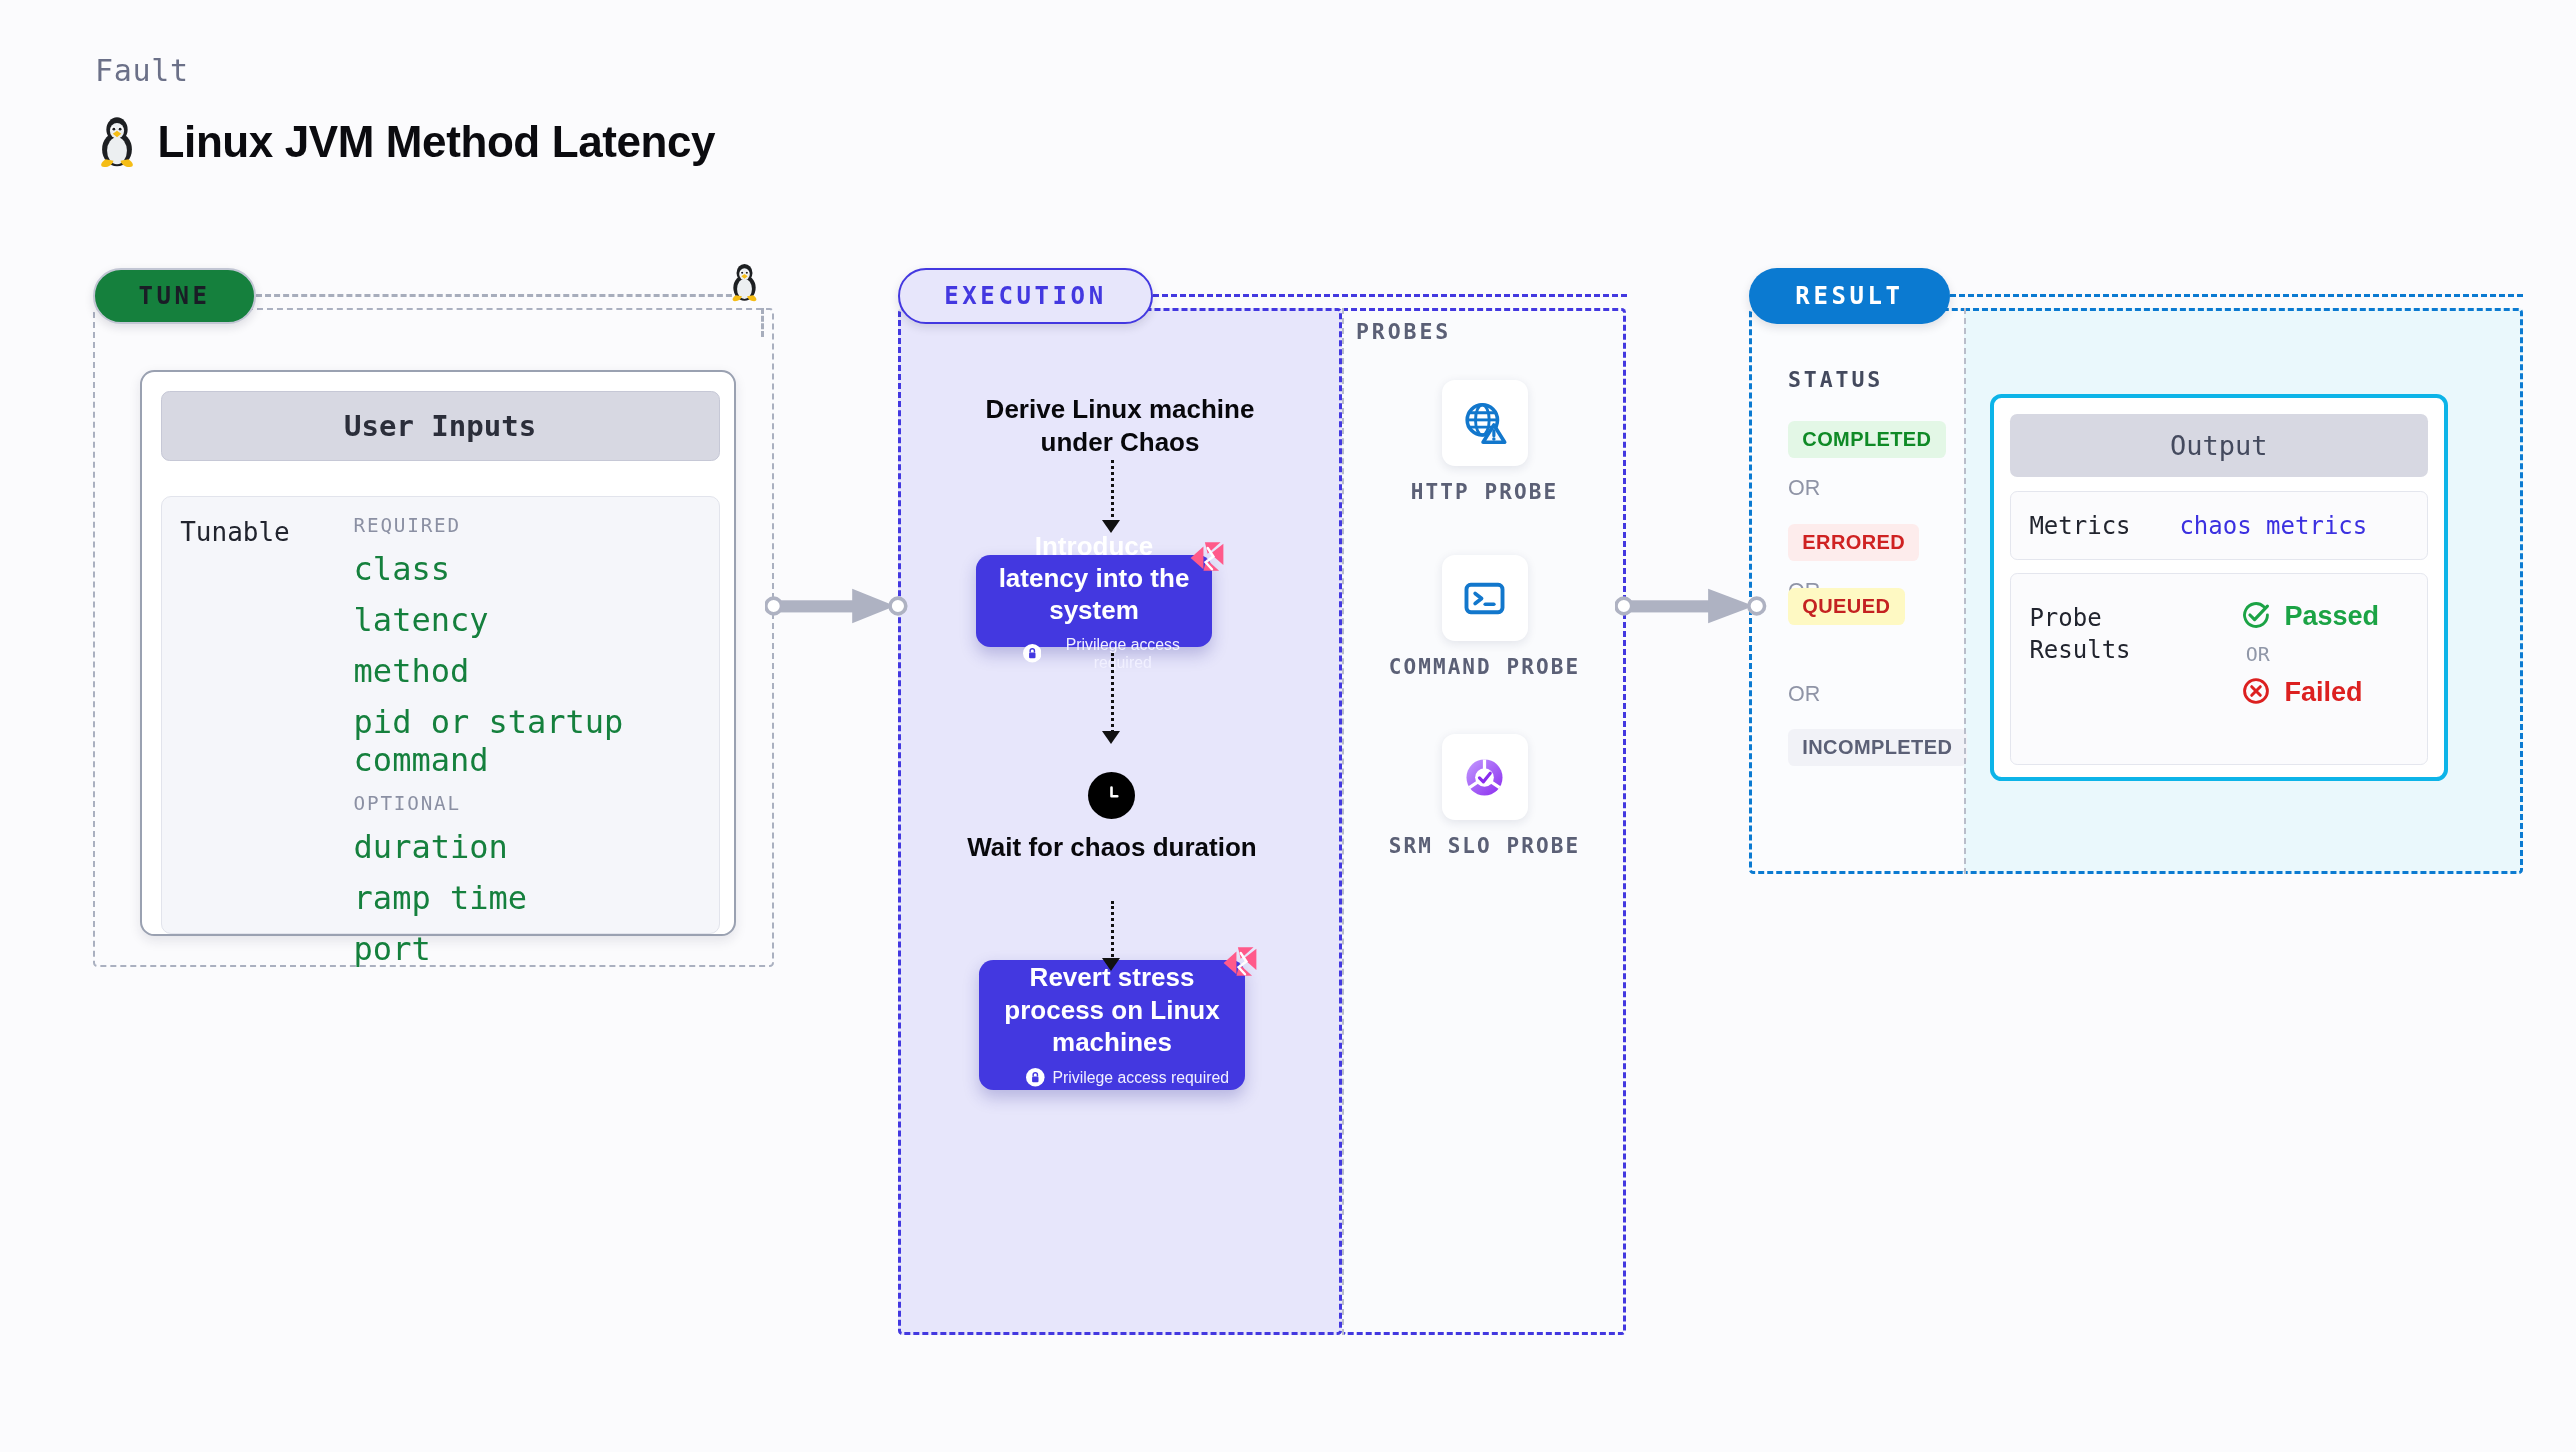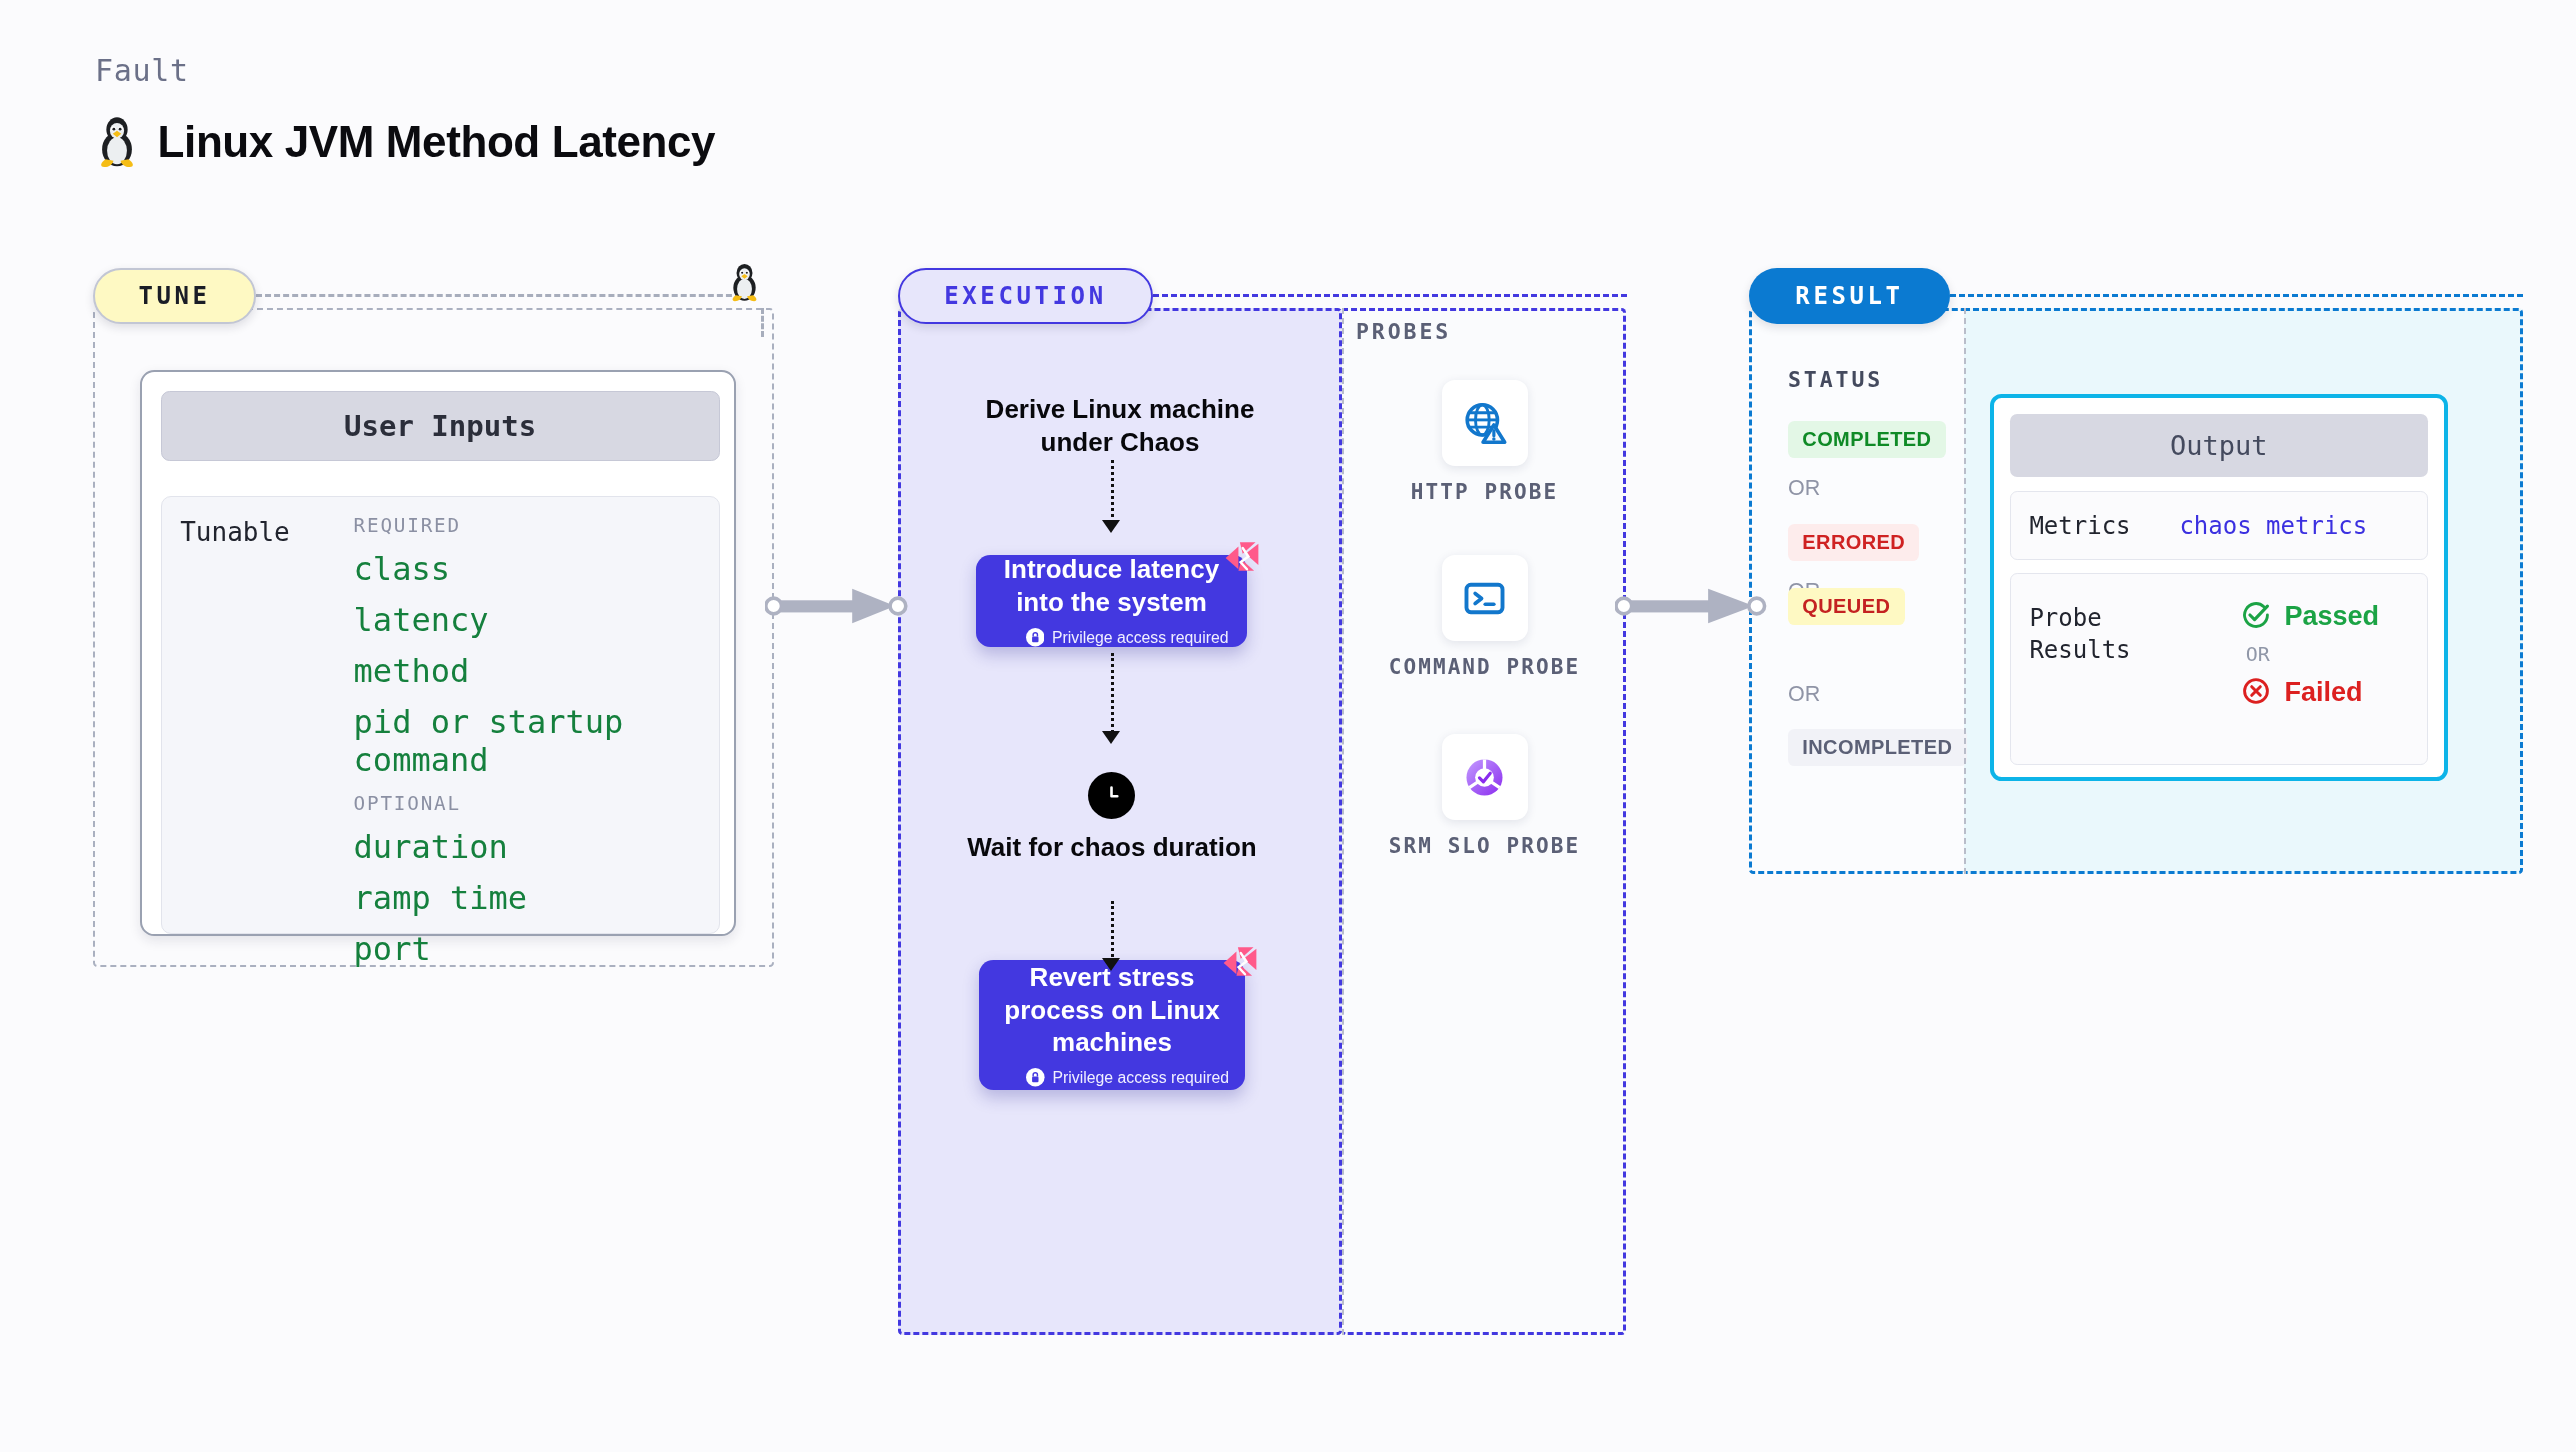--- a/index.html
+++ b/index.html
@@ -39,21 +39,21 @@
     z-index:6;
   }
 
   
   #tune-frame{
     left:93px;top:308px;width:681px;height:659px;
     border:2.9px dashed #aab0c0;border-radius:4.3px;background:#fbfbfd;
   }
   #tune-pill{
     left:93px;top:268px;width:163px;height:56px;
-    background:#fef9c3;border:2.1px solid #c2c6d4;color:#1a1d26;
+    background:#15803d;border:2.1px solid #c2c6d4;color:#1a1d26;
     font-size:24px;
   }
   #tune-dash-line{
     position:absolute;left:256px;top:294px;width:494px;height:0;
     border-top:3.6px dashed #a7adbc;z-index:2;
   }
   #tune-tux{position:absolute;left:728px;top:261px;z-index:5;}
   #tune-tux-stem{
     position:absolute;left:761px;top:308px;width:0;height:29px;
     border-left:3.6px dashed #a7adbc;z-index:2;
@@ -320,21 +320,21 @@
 <div class="dashed-box" id="exec-frame"></div>
 <div class="dashed-box" id="probes-frame"></div>
 <div id="probes-inner-divider"></div>
 <div id="exec-dash-line"></div>
 <div class="pill" id="exec-pill">EXECUTION</div>
 
 <div class="flow-title" style="left:955px;top:393px;">Derive Linux machine under Chaos</div>
 <div class="vdash" style="left:1111px;top:460px;height:63px;"></div>
 <div class="vdash-head" style="left:1102px;top:520px;"></div>
 
-<div class="purple-step" style="left:976px;top:555px;width:271px;height:92px;">
+<div class="purple-step" style="left:976px;top:555px;width:236px;height:92px;">
   <div class="step-title">Introduce latency into the system</div>
   <div class="priv-row">
     <span>
       <svg width="18.6" height="18.6" viewBox="0 0 26 26">
         <circle cx="13" cy="13" r="13" fill="#ffffff"></circle>
         <rect x="8.5" y="12" width="9" height="8" rx="1.6" fill="#4338e0"></rect>
         <path d="M10 12 v-2.4 a3 3 0 0 1 6 0 V12" fill="none" stroke="#4338e0" stroke-width="2"></path>
       </svg>
     </span>
     <span class="priv-text">Privilege access required</span>

